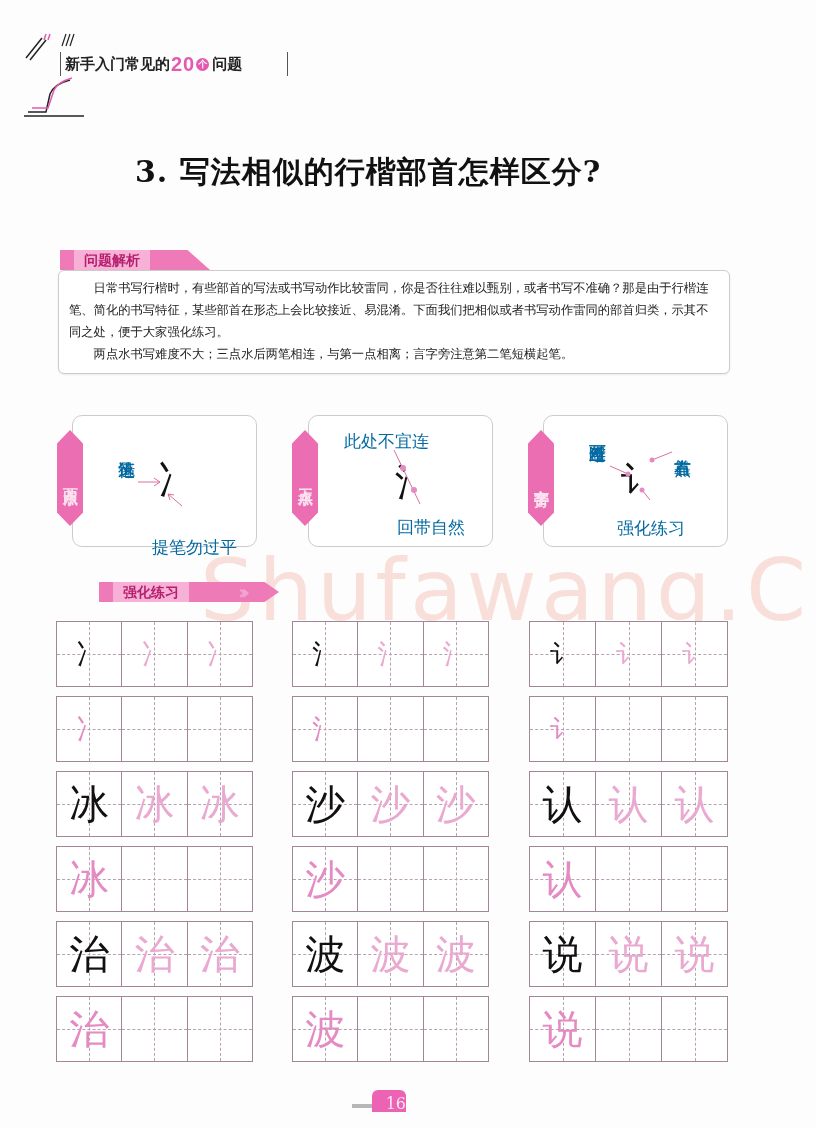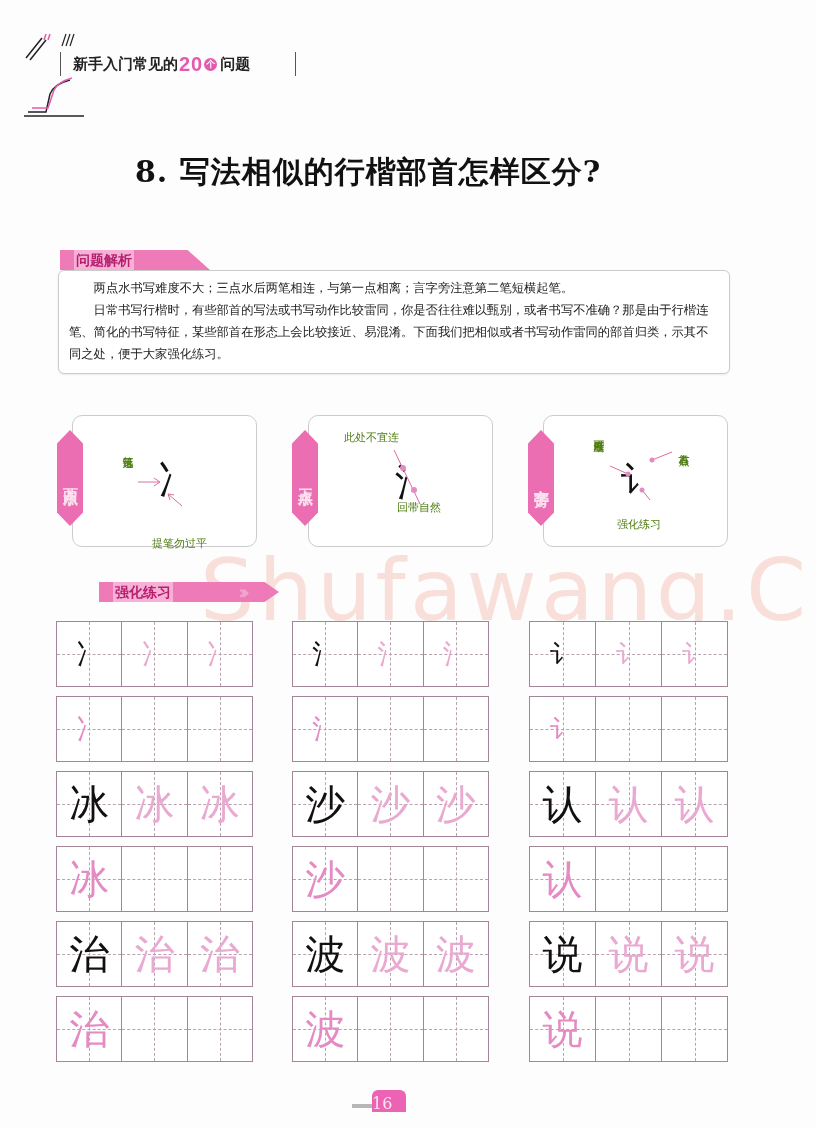--- a/index.html
+++ b/index.html
@@ -1,98 +1,98 @@
 <!DOCTYPE html>
 <html><head>
 <meta charset="utf-8">
 <style>
   html,body{margin:0;padding:0;}
   body{width:816px;height:1128px;background:#fdfdfd;position:relative;overflow:hidden;font-family:"DejaVu Sans",sans-serif;color:#222;}
   .abs{position:absolute;}
   
   .hdr-deco{left:24px;top:30px;width:60px;height:90px;}
-  .hdr-box{left:60px;top:52px;width:222px;height:24px;border-left:1px solid #555;border-right:1px solid #555;display:flex;align-items:center;padding-left:12px;font-size:15px;font-weight:bold;color:#222;white-space:nowrap;}
+  .hdr-box{left:60px;top:52px;width:222px;height:24px;border-left:1px solid #555;border-right:1px solid #555;display:flex;align-items:center;padding-left:4px;font-size:15px;font-weight:bold;color:#222;white-space:nowrap;}
   .hdr-box .num{color:#e35ab0;font-size:20px;font-family:"Liberation Sans",sans-serif;font-weight:bold;margin:0 1px;letter-spacing:1px;}
   .hdr-box .ge{display:inline-block;width:13px;height:13px;border-radius:50%;background:#e35ab0;color:#fff;font-size:9px;text-align:center;line-height:13px;margin-right:3px;}
   .title{left:135px;top:152px;font-size:30px;font-weight:bold;font-family:"DejaVu Serif",serif;color:#111;letter-spacing:1px;white-space:nowrap;}
   
   .tab{height:20px;background:#ef7ab8;display:flex;align-items:center;}
-  .tab .lbl{background:#f7b0d6;color:#b51f6e;font-size:14px;font-weight:bold;padding:0 2px;height:20px;line-height:20px;margin-left:14px;}
+  .tab .lbl{background:#f7b0d6;color:#b51f6e;font-size:14px;font-weight:bold;padding:0 10px;height:20px;line-height:20px;margin-left:14px;}
   .analysis-tab{left:60px;top:250px;width:150px;clip-path:polygon(0 0,85% 0,100% 100%,0 100%);}
   .analysis-box{left:58px;top:270px;width:672px;height:104px;border:1px solid #ccc;border-radius:6px;background:#fff;box-shadow:0 1px 2px rgba(0,0,0,.08);padding:6px 10px;box-sizing:border-box;font-size:12.3px;line-height:22px;font-family:"DejaVu Serif",serif;color:#222;}
   .analysis-box p{margin:0;text-indent:2em;}
   
   .card{top:415px;width:183px;height:130px;border:1px solid #ccc;border-radius:10px;background:#fff;}
   .badge{top:430px;width:26px;height:96px;background:#eb6db2;clip-path:polygon(50% 0,100% 14%,100% 86%,50% 100%,0 86%,0 14%);color:#fbe1ef;font-size:15px;font-weight:bold;writing-mode:vertical-rl;text-orientation:upright;display:flex;align-items:center;justify-content:center;letter-spacing:1px;}
-  .note{font-size:11px;color:#4d7c0f;white-space:nowrap;font-family:"DejaVu Serif",serif;}
+  .note{font-size:17px;color:#0369a1;white-space:nowrap;font-family:"DejaVu Serif",serif;}
   .vnote{writing-mode:vertical-rl;text-orientation:upright;line-height:14px;}
   .glyph{font-size:36px;color:#111;font-family:"DejaVu Serif",serif;line-height:1;}
   
   .practice-tab{left:60px;top:582px;width:180px;clip-path:polygon(0 0,92% 0,100% 50%,92% 100%,0 100%);margin-left:39px;}
   .chev{left:238px;top:580px;color:#f2a6cf;font-size:20px;letter-spacing:-6px;}
   .watermark{left:200px;top:540px;font-size:86px;color:#f7c3b8;opacity:.5;font-family:"DejaVu Sans",sans-serif;letter-spacing:4px;white-space:nowrap;pointer-events:none;}
   
   .grid-row{position:absolute;height:66px;border:1px solid #a28596;display:flex;box-sizing:border-box;background:#fff;}
   .cell{flex:1;border-right:1px solid #a28596;position:relative;display:flex;align-items:center;justify-content:center;font-size:40px;font-family:"DejaVu Serif",serif;}
   .cell:last-child{border-right:none;}
   .cell::before{content:"";position:absolute;left:0;right:0;top:50%;border-top:1px dashed #b9a2b0;}
   .cell::after{content:"";position:absolute;top:0;bottom:0;left:50%;border-left:1px dashed #b9a2b0;}
   .cell span{position:relative;z-index:1;}
   .ink{color:#111;}
   .trace{color:#e9a9d0;}
   .pinktrace{color:#e48bc4;}
   .small{font-size:26px;}
   
-  .pg{left:372px;top:1090px;width:34px;height:22px;background:#ec63b3;border-radius:6px 6px 0 0;color:#fbe6f2;font-size:16px;text-align:left;line-height:28px;font-family:"DejaVu Serif",serif;overflow:hidden;}
+  .pg{left:372px;top:1090px;width:34px;height:22px;background:#ec63b3;border-radius:6px 6px 0 0;color:#fbe6f2;font-size:16px;text-align:right;line-height:28px;font-family:"DejaVu Serif",serif;overflow:hidden;}
   .pg-line{left:352px;top:1104px;width:20px;height:4px;background:#b7b7b7;}
 </style>
 </head>
 <body>
 
 <svg class="abs hdr-deco" viewBox="0 0 60 90">
   <path d="M2 28 L18 8 M6 30 L22 10" stroke="#222" stroke-width="1.5" fill="none"></path>
   <path d="M22 4 L20 10 M26 4 L24 10" stroke="#e35ab0" stroke-width="1.5"></path>
   <path d="M42 4 L38 16 M46 4 L42 16 M50 4 L46 16" stroke="#222" stroke-width="1.2"></path>
   <path d="M4 82 L22 82 L26 64 Q30 54 46 50" stroke="#222" stroke-width="1.5" fill="none"></path>
   <path d="M8 78 L24 78 L30 60 Q34 52 48 48" stroke="#e35ab0" stroke-width="1.5" fill="none"></path>
   <path d="M0 86 L60 86" stroke="#222" stroke-width="1.5"></path>
 </svg>
 <div class="abs hdr-box">
   <span>新手入门常见的</span>
   <span class="num">20</span>
   <span class="ge">个</span>
   <span>问题</span>
 </div>
 
-<div class="abs title">8. 写法相似的行楷部首怎样区分?</div>
+<div class="abs title">3. 写法相似的行楷部首怎样区分?</div>
 
 <div class="abs tab analysis-tab">
   <span class="lbl">问题解析</span>
 </div>
 <div class="abs analysis-box">
+  <p>日常书写行楷时，有些部首的写法或书写动作比较雷同，你是否往往难以甄别，或者书写不准确？那是由于行楷连笔、简化的书写特征，某些部首在形态上会比较接近、易混淆。下面我们把相似或者书写动作雷同的部首归类，示其不同之处，便于大家强化练习。</p>
   <p>两点水书写难度不大；三点水后两笔相连，与第一点相离；言字旁注意第二笔短横起笔。</p>
-  <p>日常书写行楷时，有些部首的写法或书写动作比较雷同，你是否往往难以甄别，或者书写不准确？那是由于行楷连笔、简化的书写特征，某些部首在形态上会比较接近、易混淆。下面我们把相似或者书写动作雷同的部首归类，示其不同之处，便于大家强化练习。</p>
 </div>
 
 <div class="abs watermark">Shufawang.CN</div>
 
 <div class="abs card" style="left:72px"></div>
 <div class="abs badge" style="left:57px">两点水</div>
 <div class="abs note vnote" style="left:120px;top:448px">行笔迅速</div>
 <div class="abs glyph" style="left:158px;top:462px">冫</div>
 <div class="abs note" style="left:152px;top:536px">提笔勿过平</div>
 <svg class="abs" style="left:136px;top:472px" width="60" height="40">
     <path d="M2 10 L24 10 M18 6 L24 10 L18 14 M46 34 L32 22 M32 22 L38 23 M32 22 L34 28" stroke="#d8709f" stroke-width="1" fill="none"></path>
   </svg>
 
 <div class="abs card" style="left:308px"></div>
 <div class="abs badge" style="left:292px">三点水</div>
 <div class="abs note" style="left:344px;top:430px">此处不宜连</div>
 <div class="abs glyph" style="left:395px;top:465px">氵</div>
-<div class="abs note" style="left:397px;top:500px">回带自然</div>
+<div class="abs note" style="left:397px;top:516px">回带自然</div>
 <svg class="abs" style="left:390px;top:448px" width="40" height="60">
     <path d="M4 2 L30 56" stroke="#d8709f" stroke-width="1" fill="none"></path>
     <circle cx="13" cy="20" r="3" fill="#e48bc4"></circle>
     <circle cx="24" cy="42" r="3" fill="#e48bc4"></circle>
   </svg>
 
 <div class="abs card" style="left:543px"></div>
 <div class="abs badge" style="left:528px">言字旁</div>
 <div class="abs note vnote" style="left:591px;top:432px">牵丝可连可断</div>
 <div class="abs note vnote" style="left:676px;top:446px">首点靠右</div>

